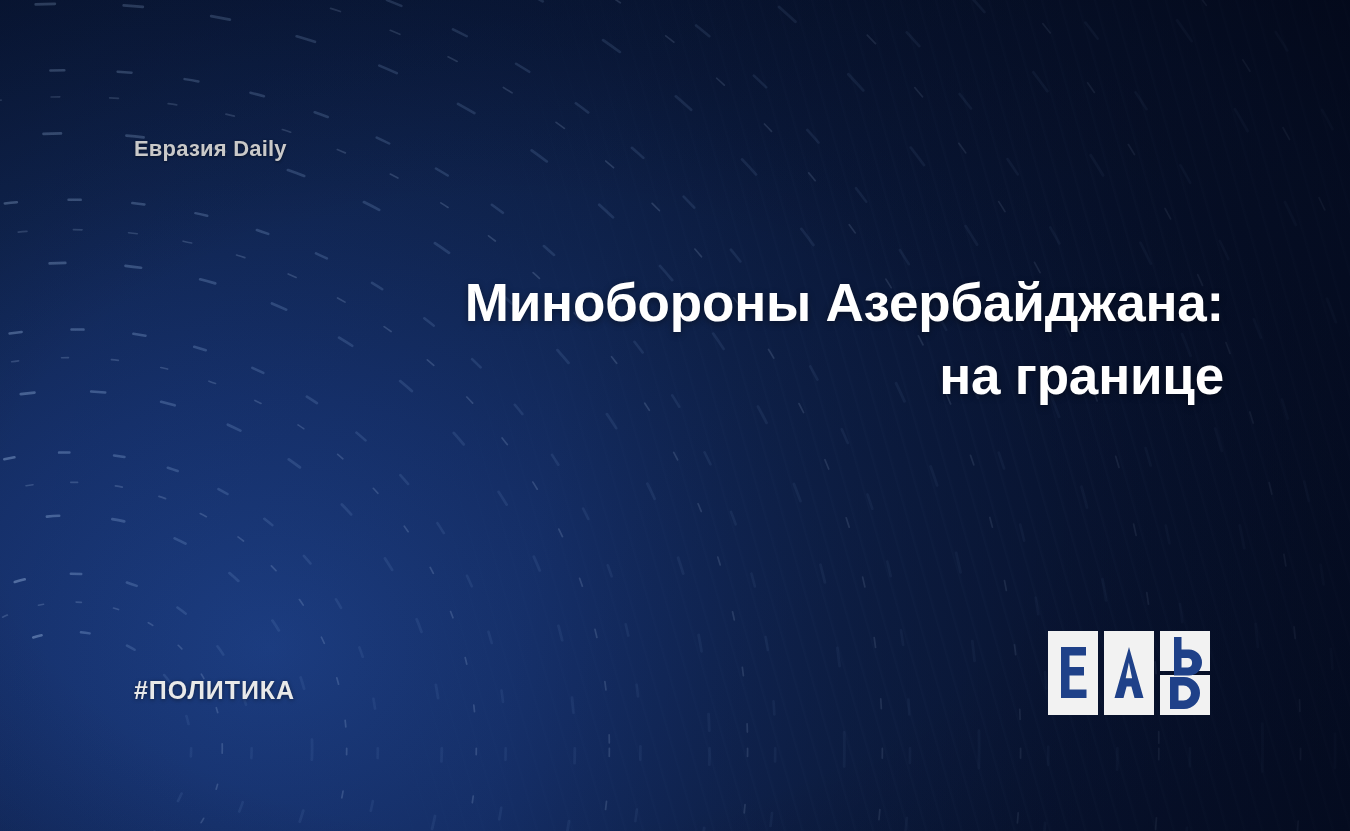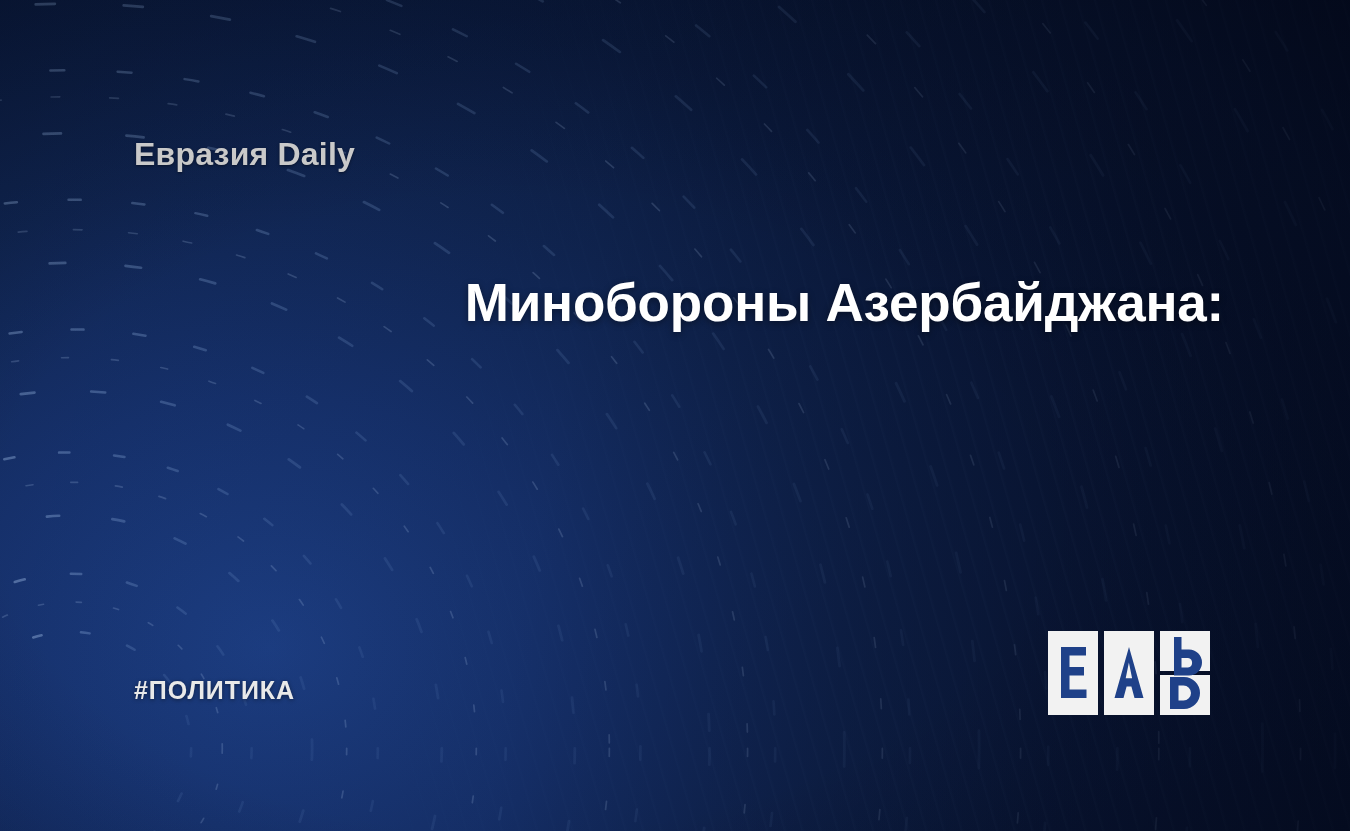--- a/index.html
+++ b/index.html
@@ -71,21 +71,21 @@
   
   .content {
     position: absolute;
     inset: 0;
   }
 
   .brand {
     position: absolute;
     left: 134px;
     top: 136px;
-    font-size: 32px;
+    font-size: 22px;
     font-weight: 700;
     letter-spacing: .2px;
     color: #c9c9c9;
     text-shadow: 0 1px 3px rgba(0,0,0,.45);
     white-space: nowrap;
   }
 
   .headline {
     position: absolute;
     left: 134px;
@@ -187,20 +187,21 @@
   <div class="streaks"></div>
   <div class="bg-darken-right"></div>
   <div class="bg-vignette"></div>
 
   <div class="content">
 
     <div class="brand">Евразия Daily</div>
 
     <h1 class="headline">
       <span class="ln">Минобороны Азербайджана:</span>
+      <span class="ln">на границе</span>
     </h1>
 
     <div class="hashtag">#ПОЛИТИКА</div>
 
     <div class="logo">
       <svg viewBox="0 0 176 84" aria-hidden="true">
 
         <rect x="0" y="0" width="50" height="84" fill="#f2f2f2"></rect>
         <path d="M13 16 h25 v8.5 H21.5 v11.5 H36 v8.5 H21.5 v14 H38.5 V67 H13 Z" fill="#1f4189"></path>
 

